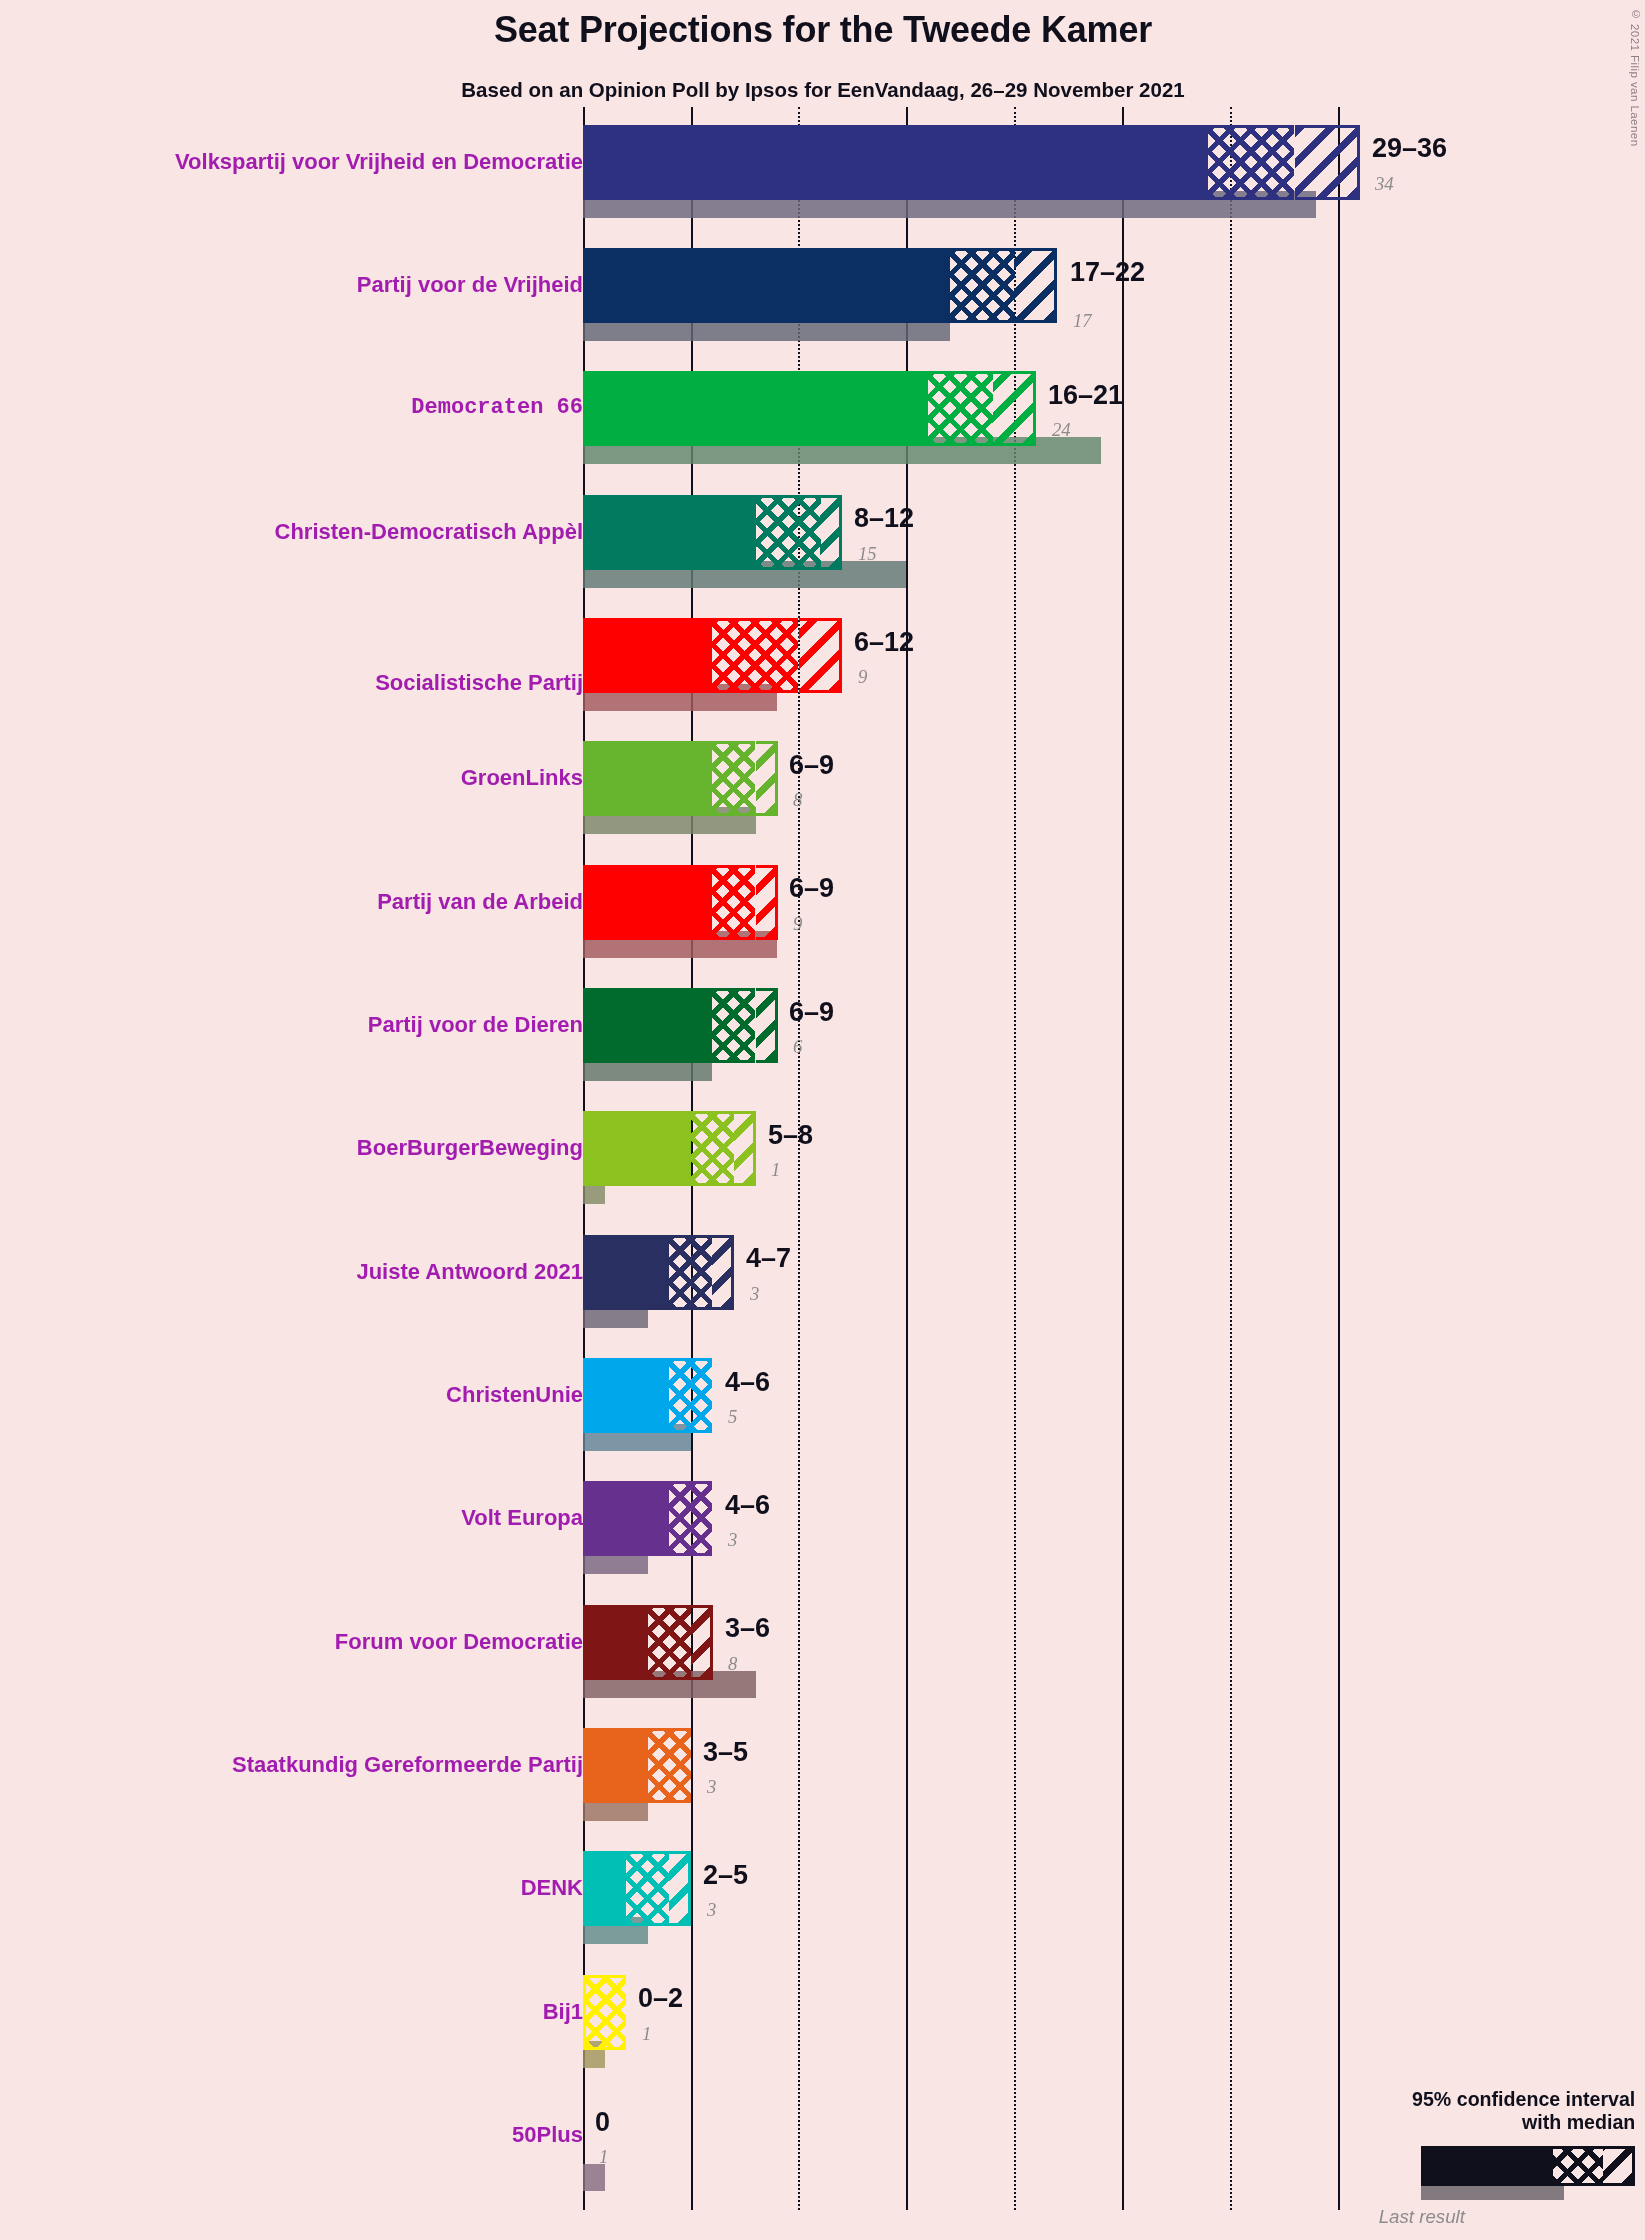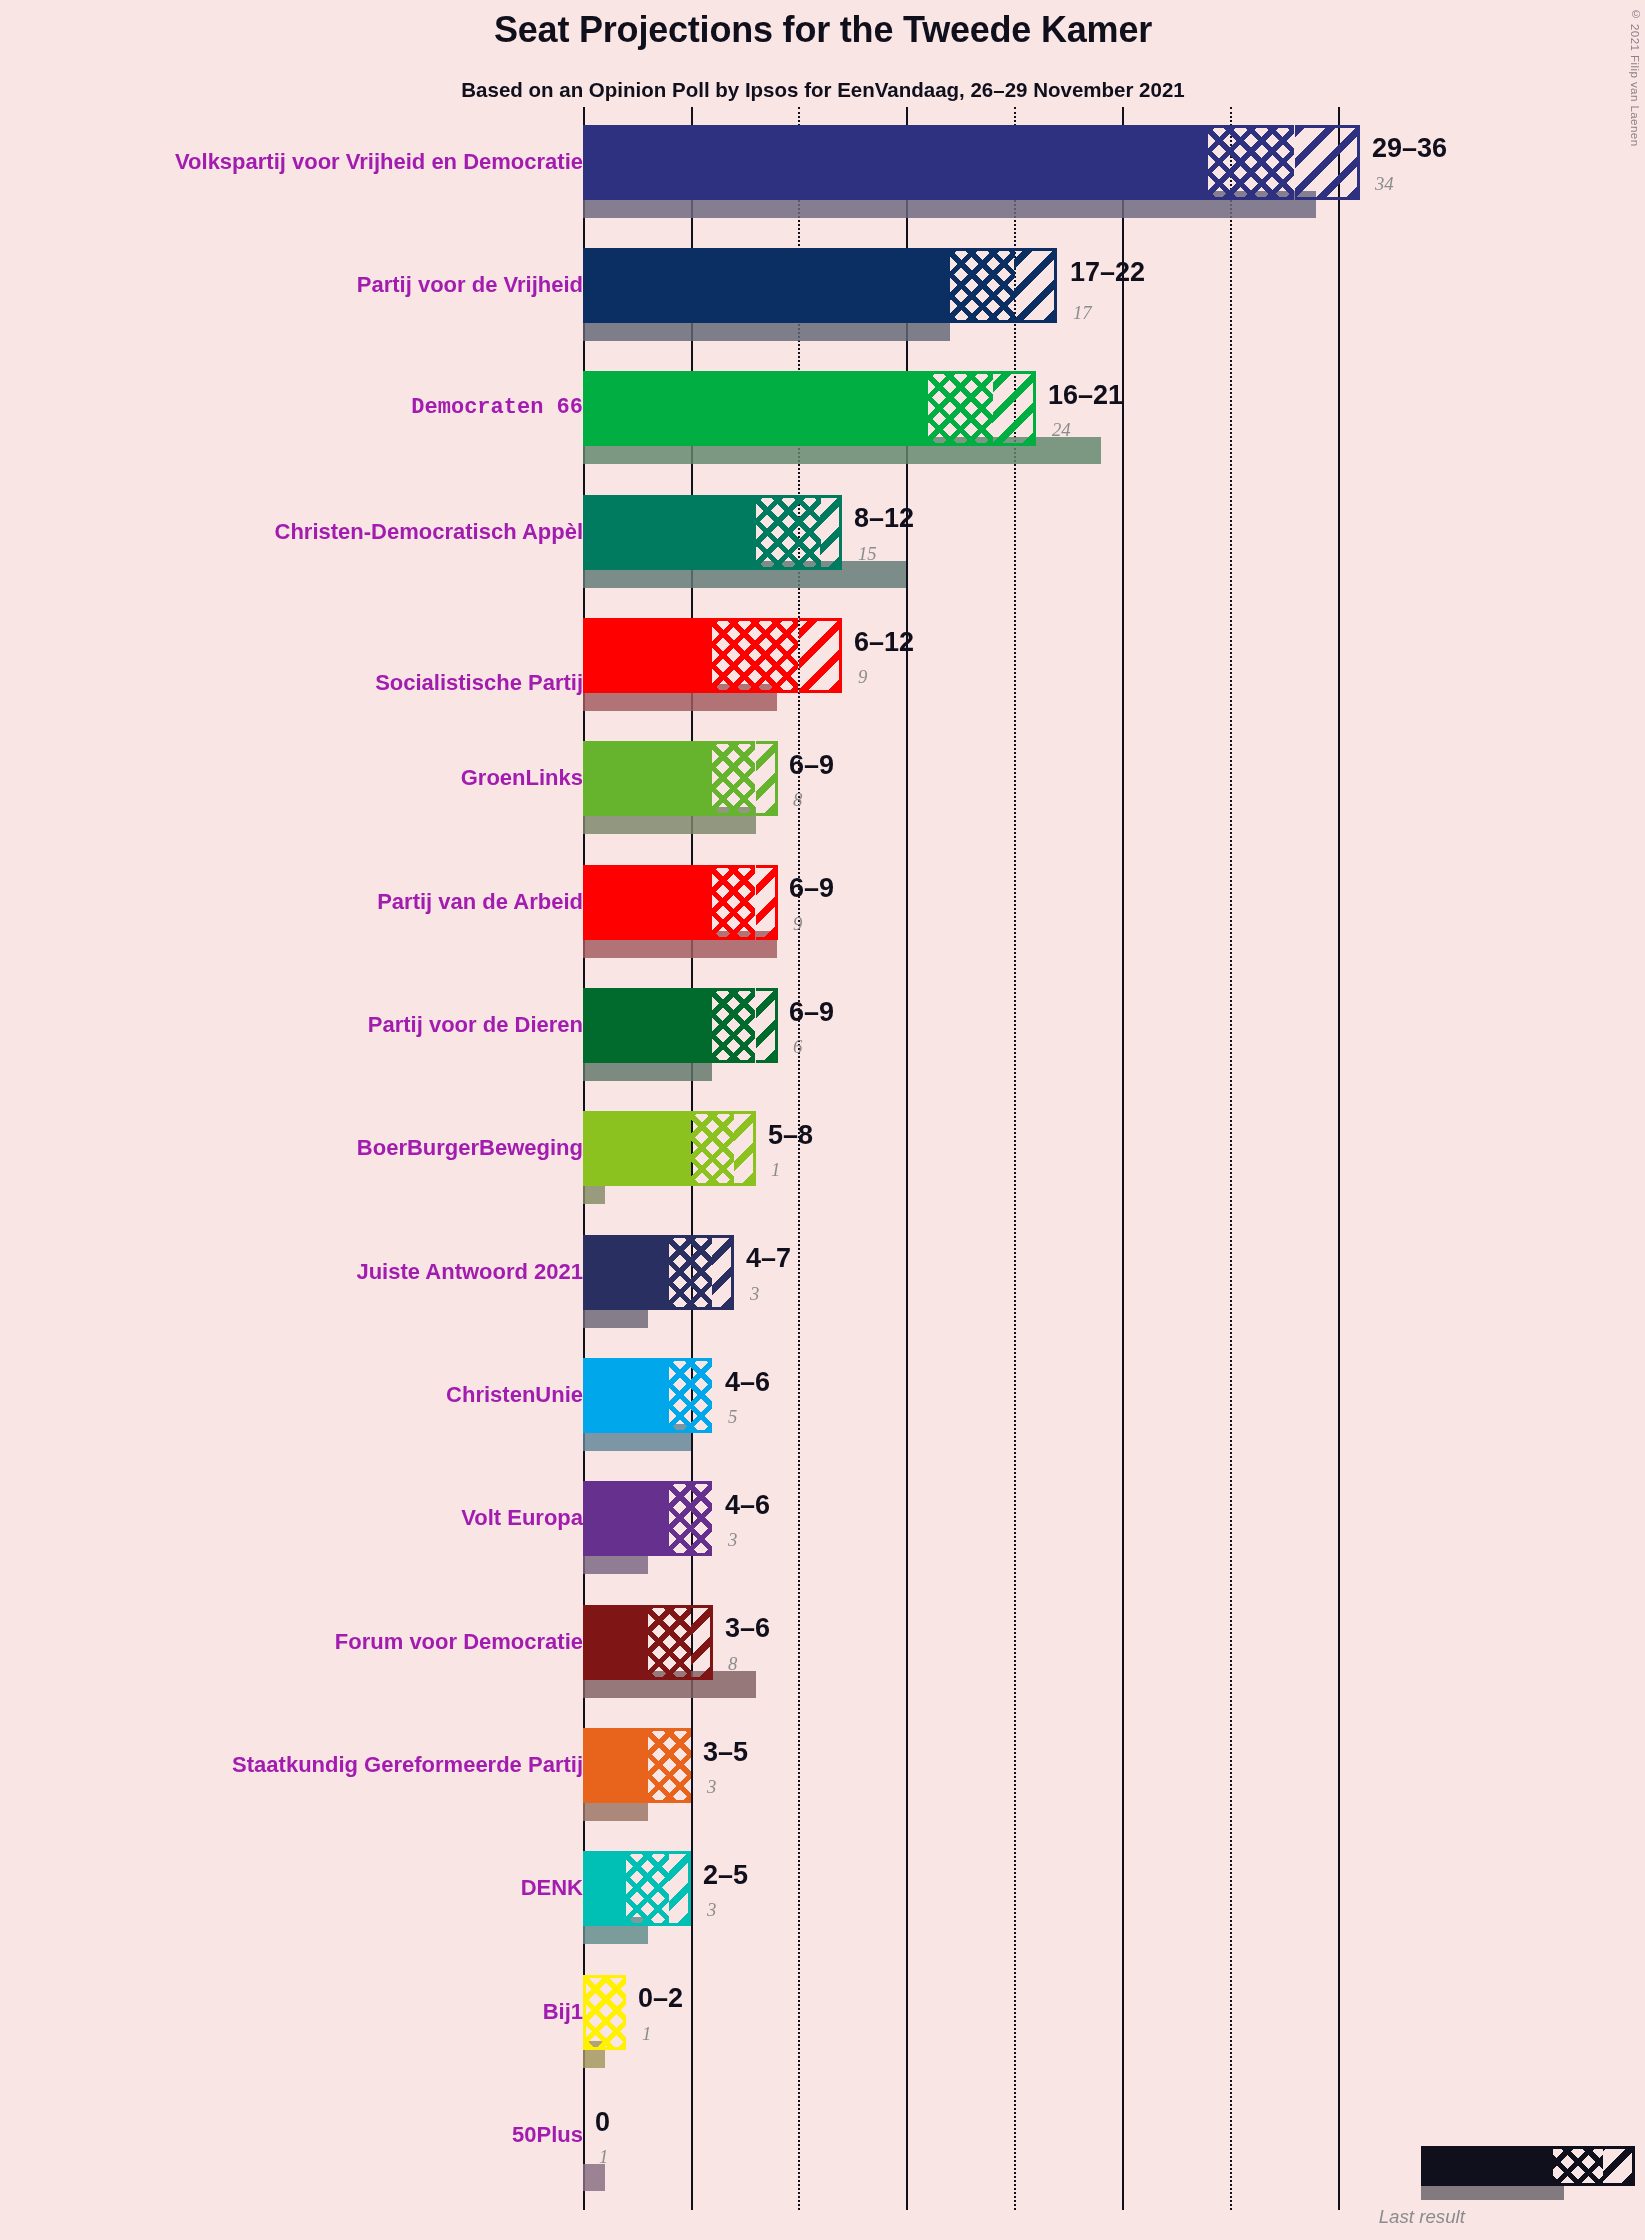--- a/index.html
+++ b/index.html
@@ -204,21 +204,21 @@
         <div class="party-label" style="top: 151px;">Volkspartij voor Vrijheid en Democratie</div>
       </div>
       <div class="last-bar" style="left: 583px; top: 314px; width: 367px; background: rgb(11, 46, 99);"></div>
       <div class="last-bar" style="left: 583px; top: 314px; width: 367px; background: rgb(130, 122, 126); opacity: 0.62;"></div>
       <div class="ci-bar" style="left: 583px; top: 248px; color: rgb(11, 46, 99);">
         <div class="seg solid" style="width: 367px; background: rgb(11, 46, 99);"></div>
         <div class="seg cross" style="left: 367px; width: 65px; background-image: repeating-linear-gradient(45deg, rgb(11, 46, 99) 0px, rgb(11, 46, 99) 5.3px, transparent 5.3px, transparent 15px), repeating-linear-gradient(-45deg, rgb(11, 46, 99) 0px, rgb(11, 46, 99) 5.3px, transparent 5.3px, transparent 15px);"></div>
         <div class="seg diag" style="left: 431px; width: 43px; background-image: repeating-linear-gradient(-45deg, rgb(11, 46, 99) 0px, rgb(11, 46, 99) 7.1px, transparent 7.1px, transparent 21.4px);"></div>
       </div>
       <div class="range-text" style="left: 1070px; top: 259px;">17–22</div>
-      <div class="last-text" style="left: 1073px; top: 304px;">17</div>
+      <div class="last-text" style="left: 1073px; top: 312px;">17</div>
       <div class="row" style="top: 0px;">
         <div class="party-label" style="top: 274px;">Partij voor de Vrijheid</div>
       </div>
       <div class="last-bar" style="left: 583px; top: 437px; width: 518px; background: rgb(0, 174, 65);"></div>
       <div class="last-bar" style="left: 583px; top: 437px; width: 518px; background: rgb(130, 122, 126); opacity: 0.62;"></div>
       <div class="ci-bar" style="left: 583px; top: 371px; color: rgb(0, 174, 65);">
         <div class="seg solid" style="width: 345px; background: rgb(0, 174, 65);"></div>
         <div class="seg cross" style="left: 345px; width: 65px; background-image: repeating-linear-gradient(45deg, rgb(0, 174, 65) 0px, rgb(0, 174, 65) 5.3px, transparent 5.3px, transparent 15px), repeating-linear-gradient(-45deg, rgb(0, 174, 65) 0px, rgb(0, 174, 65) 5.3px, transparent 5.3px, transparent 15px);"></div>
         <div class="seg diag" style="left: 410px; width: 43px; background-image: repeating-linear-gradient(-45deg, rgb(0, 174, 65) 0px, rgb(0, 174, 65) 7.1px, transparent 7.1px, transparent 21.4px);"></div>
       </div>
@@ -383,20 +383,22 @@
       <div class="ci-bar" style="left: 583px; top: 2098px; color: rgb(155, 79, 150);"></div>
       <div class="range-text" style="left: 595px; top: 2109px;">0</div>
       <div class="last-text" style="left: 599px; top: 2148px;">1</div>
       <div class="row" style="top: 0px;">
         <div class="party-label" style="top: 2124px;">50Plus</div>
       </div>
     </div>
 </div>
 
 <div id="legend">
+  <div id="legend-title">95% confidence interval
+with median</div>
   <div id="legend-bar">
     <div class="seg solid" style="left:0;width:132px;background:#100F1C;"></div>
     <div class="seg cross" style="left: 132px; width: 50px; background-image: repeating-linear-gradient(45deg, rgb(16, 15, 28) 0px, rgb(16, 15, 28) 5.3px, transparent 5.3px, transparent 15px), repeating-linear-gradient(-45deg, rgb(16, 15, 28) 0px, rgb(16, 15, 28) 5.3px, transparent 5.3px, transparent 15px); border-color: rgb(16, 15, 28);"></div>
     <div class="seg diag" style="left: 182px; width: 32px; background-image: repeating-linear-gradient(-45deg, rgb(16, 15, 28) 0px, rgb(16, 15, 28) 7.1px, transparent 7.1px, transparent 21.4px); border-color: rgb(16, 15, 28);"></div>
     <div id="legend-last"></div>
   </div>
   <div id="legend-last-label">Last result</div>
 </div>
 
 

